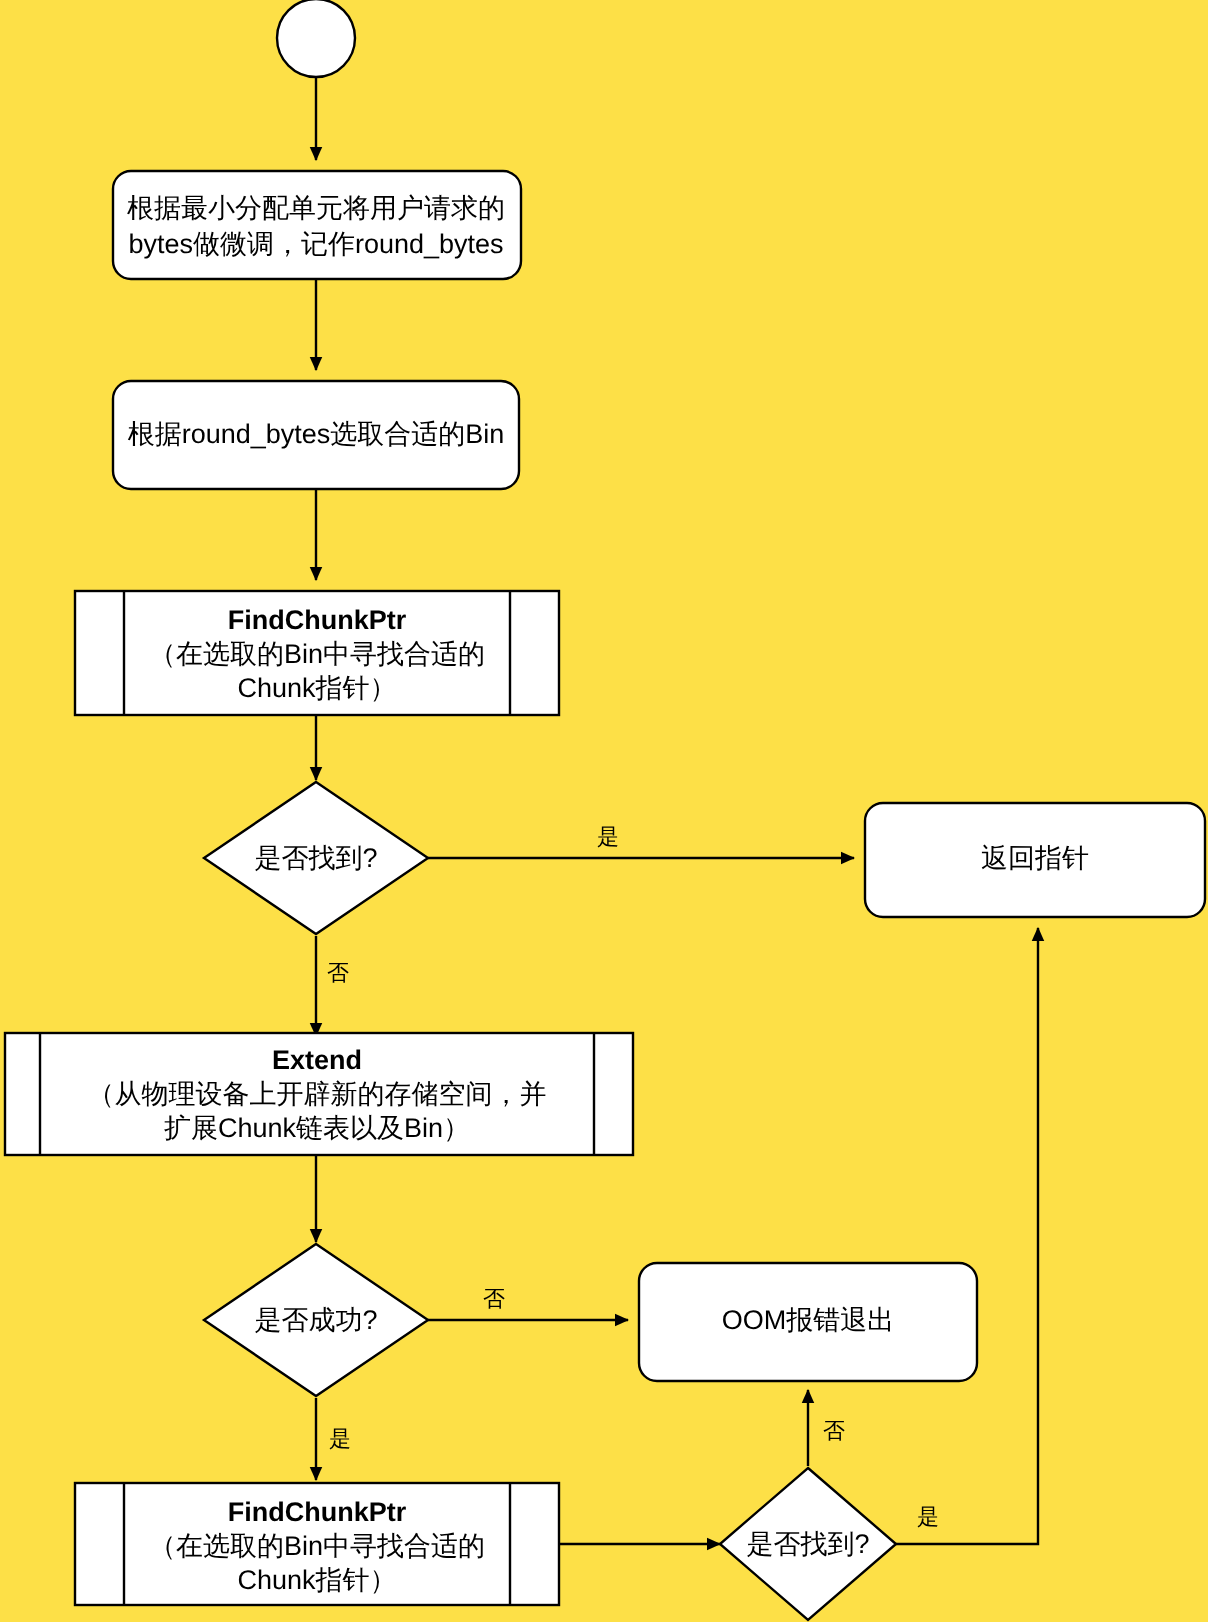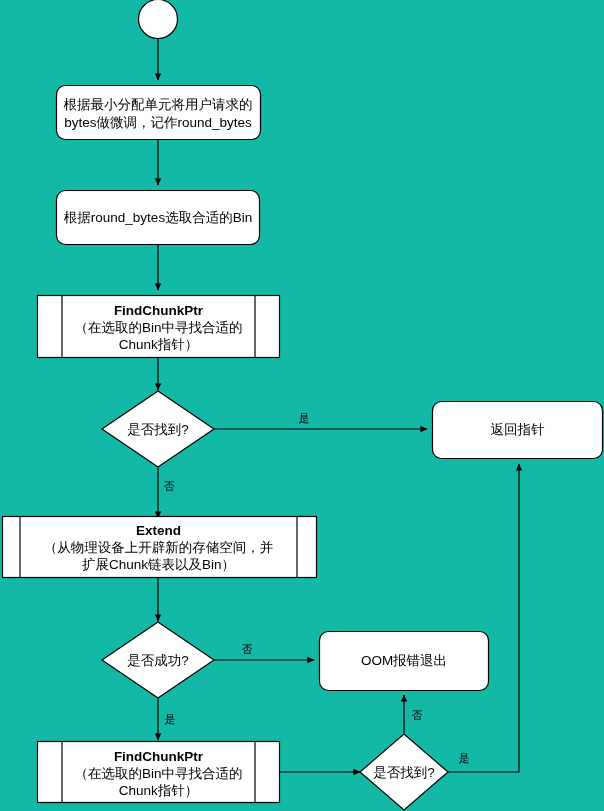--- a/index.html
+++ b/index.html
@@ -7,21 +7,21 @@
     padding: 0;
     background: #ffffff;
   }
   body {
     font-family: "Liberation Sans", "DejaVu Sans", sans-serif;
   }
   #canvas-wrap {
     position: relative;
     width: 604px;
     height: 811px;
-    background: #14b8a6;
+    background: #fde047;
     overflow: hidden;
   }
   svg#flow {
     display: block;
     width: 604px;
     height: 811px;
   }
   .shape-stroke {
     fill: #ffffff;
     stroke: #000000;

